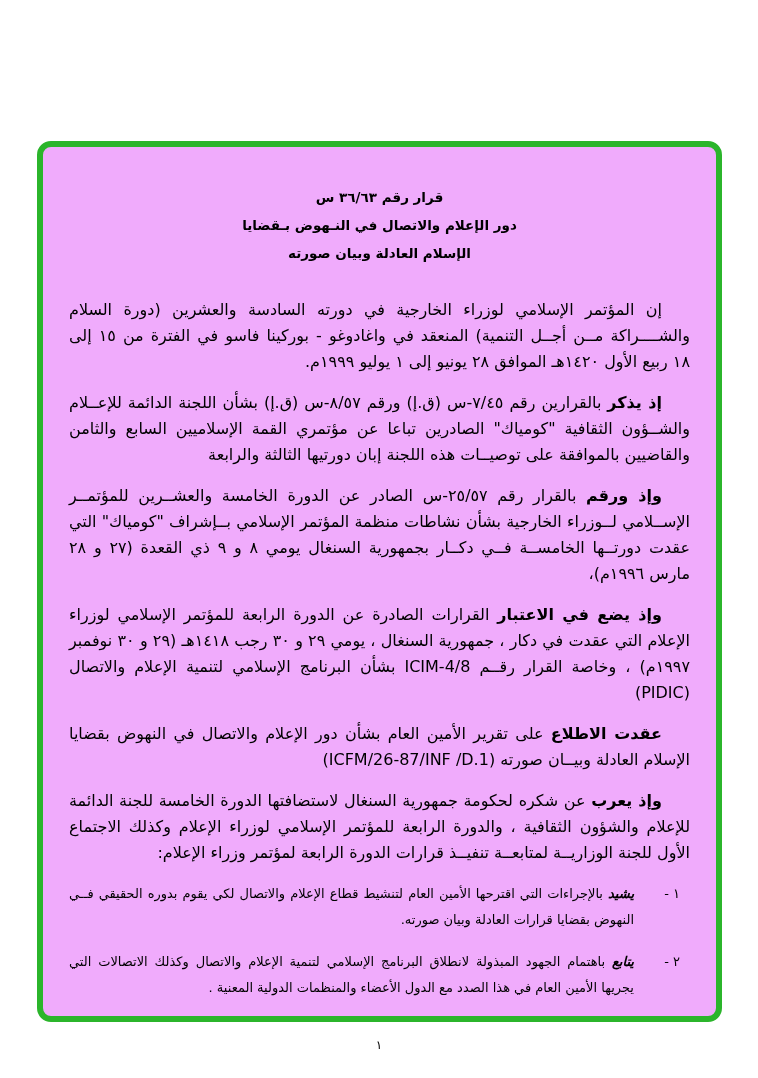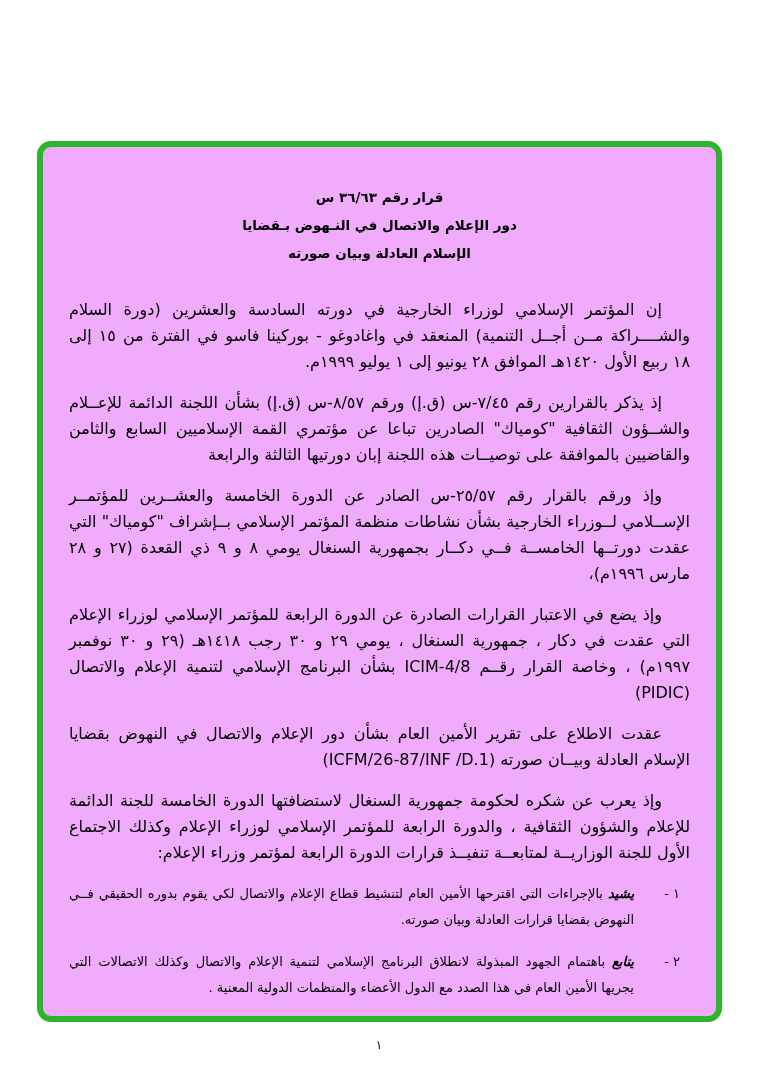--- a/index.html
+++ b/index.html
@@ -60,21 +60,21 @@
     letter-spacing: 0.5px;
   }
   .body-text { direction: rtl; }
   .para {
     font-size: 16px;
     line-height: 26px;
     text-align: justify;
     text-indent: 28px;
     margin-bottom: 15px;
   }
-  .para .lead { font-weight: normal; }
+  .para .lead { font-weight: bold; }
   .items { padding-right: 10px; margin-top: 6px; }
   .item {
     display: flex;
     gap: 16px;
     font-size: 13px;
     line-height: 26px;
     margin-bottom: 16px;
   }
   .item-num {
     flex: 0 0 30px;

